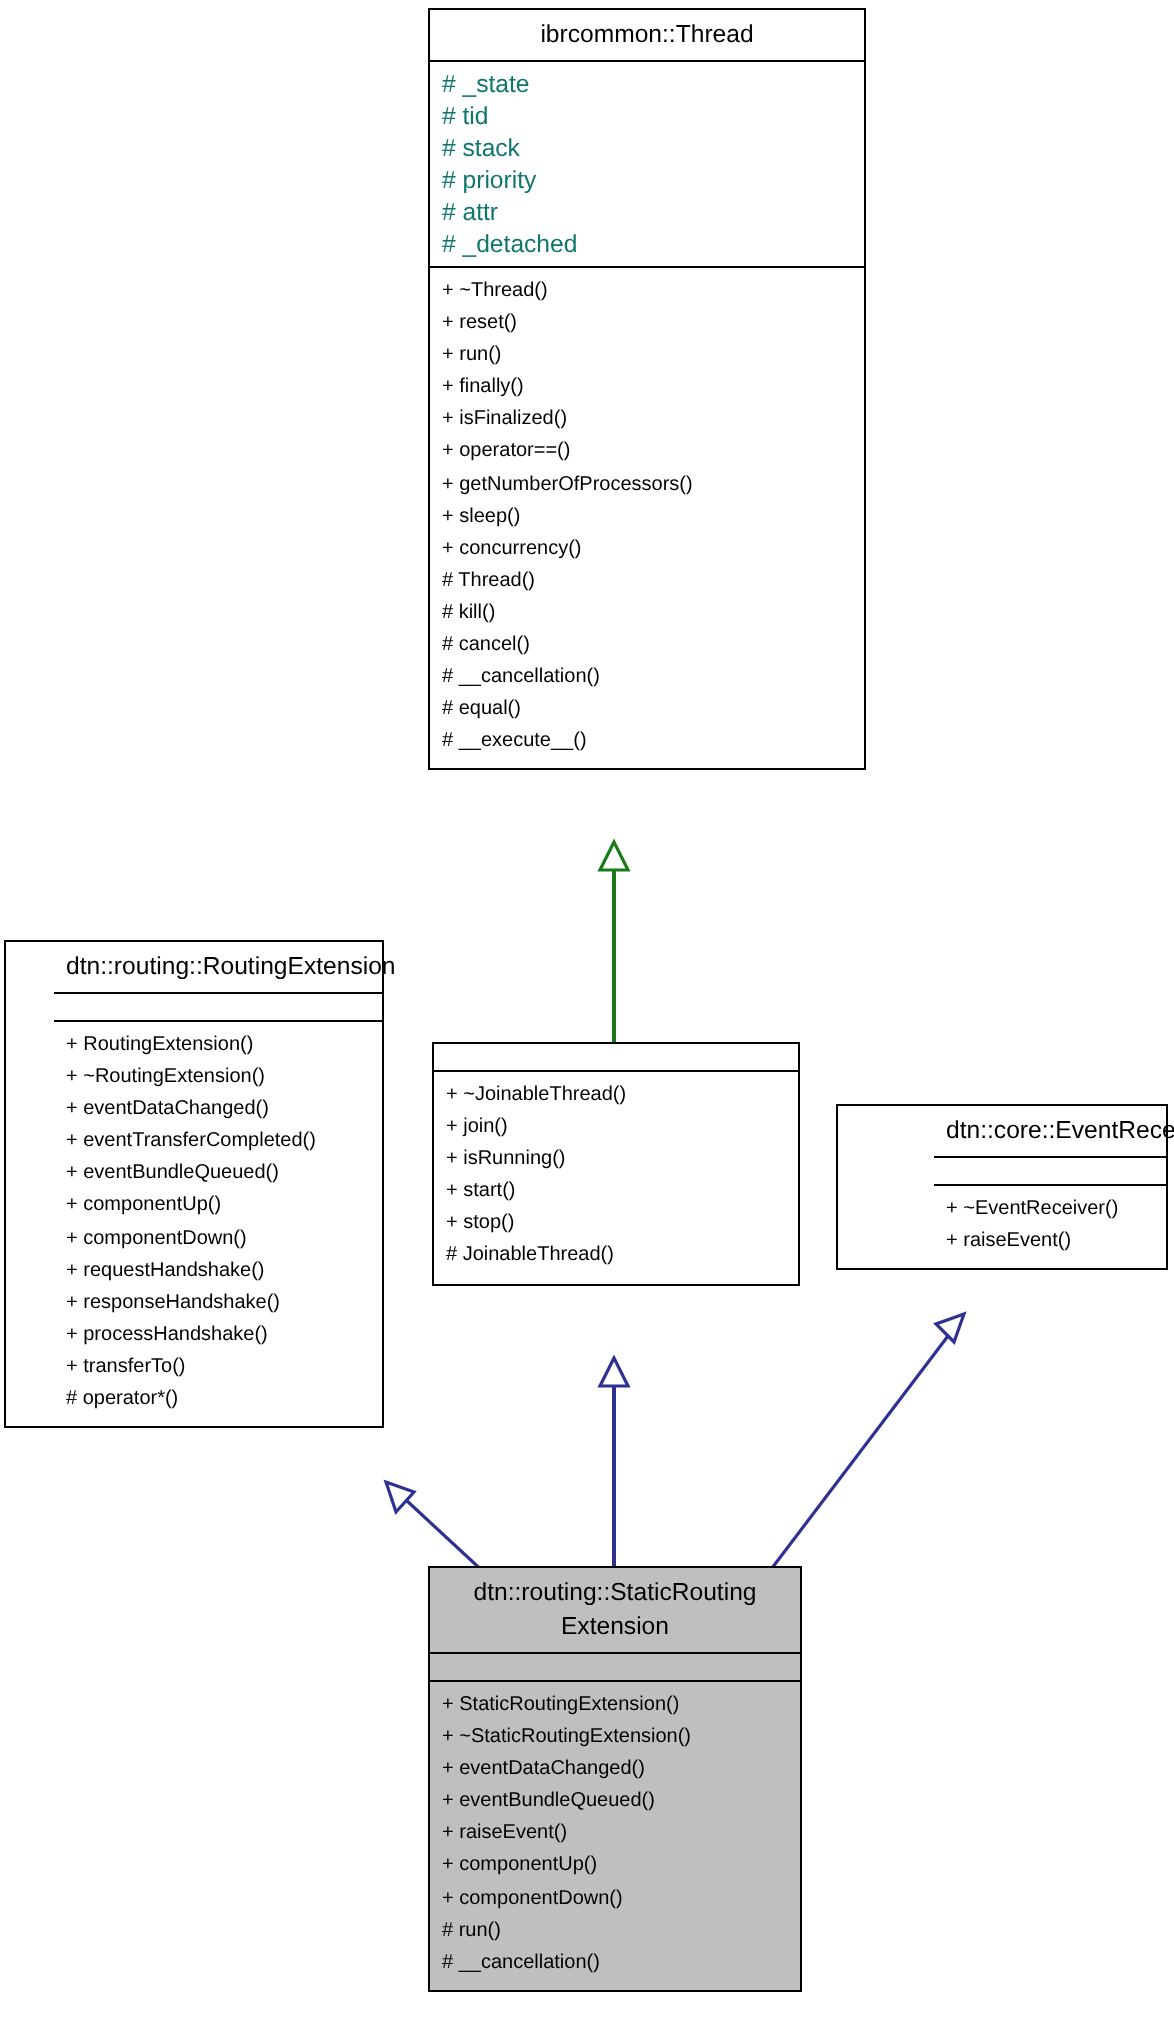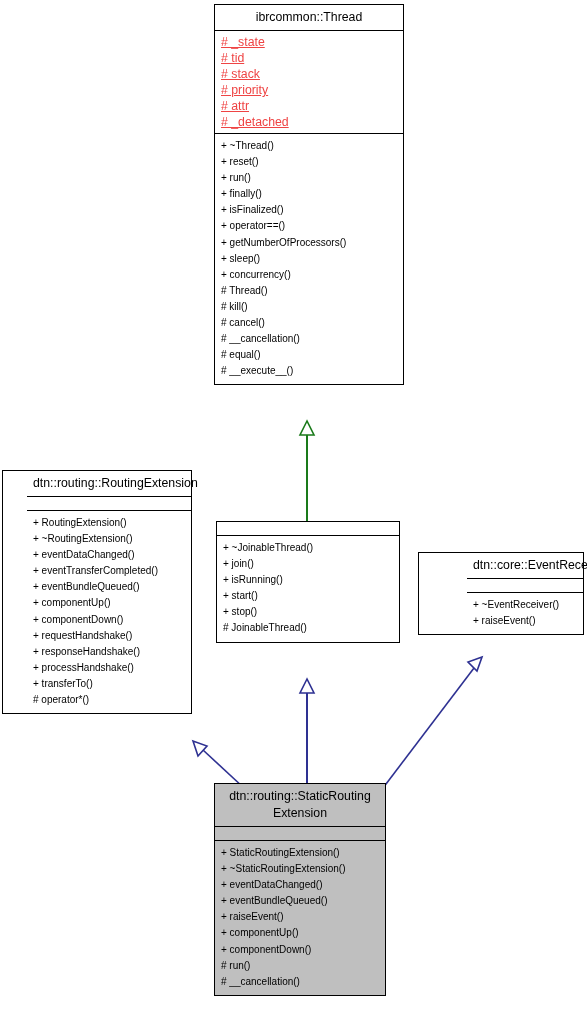--- a/index.html
+++ b/index.html
@@ -46,42 +46,41 @@
     border-bottom: 1px solid #000000;
     white-space: pre-line;
   }
   .cls-attrs {
     box-sizing: border-box;
     border-bottom: 1px solid #000000;
     padding: 3px 6px 3px 6px;
     min-height: 14px;
     font-size: 12.3px;
     line-height: 16px;
-    color: #ef4444;
-    text-decoration: underline;
+    color: #0f766e;
   }
   .cls-ops {
     box-sizing: border-box;
     padding: 4px 6px 5px 6px;
     font-size: 10px;
     line-height: 16.1px;
     color: #000000;
   }
   .member {
     white-space: nowrap;
     letter-spacing: 0px;
   }
   .empty-row { height: 10px; }
 
   
-  #box-thread         { left: 214px; top: 4px;   width: 190px; }
+  #box-thread         { left: 214px; top: 4px;   width: 219px; }
   #box-routingext     { left: 2px;   top: 470px; width: 190px; padding-left: 24px; }
   #box-joinable       { left: 216px; top: 521px; width: 184px; }
   #box-eventreceiver  { left: 418px; top: 552px; width: 166px; padding-left: 48px; }
-  #box-staticrouting  { left: 214px; top: 783px; width: 172px; }
+  #box-staticrouting  { left: 214px; top: 783px; width: 187px; }
 </style>
 </head>
 <body>
 
 <div id="diagram">
 
   <svg class="edges" viewBox="0 0 587 1011" xmlns="http://www.w3.org/2000/svg">
 
     <g>
       <line x1="307" y1="521" x2="307" y2="434" stroke="#1a7a1a" stroke-width="2"></line>

